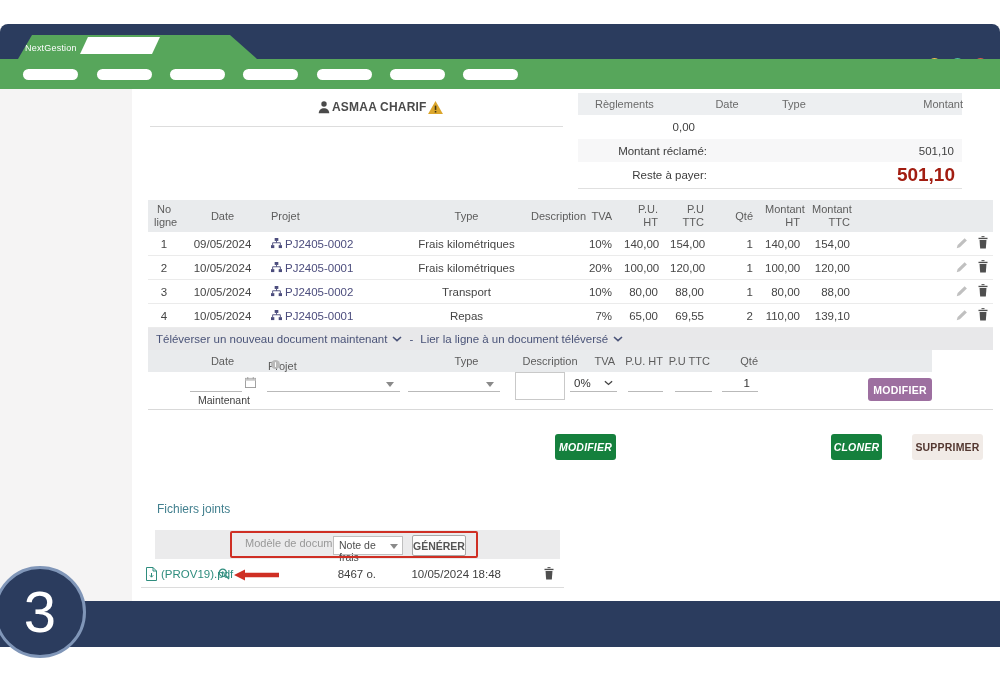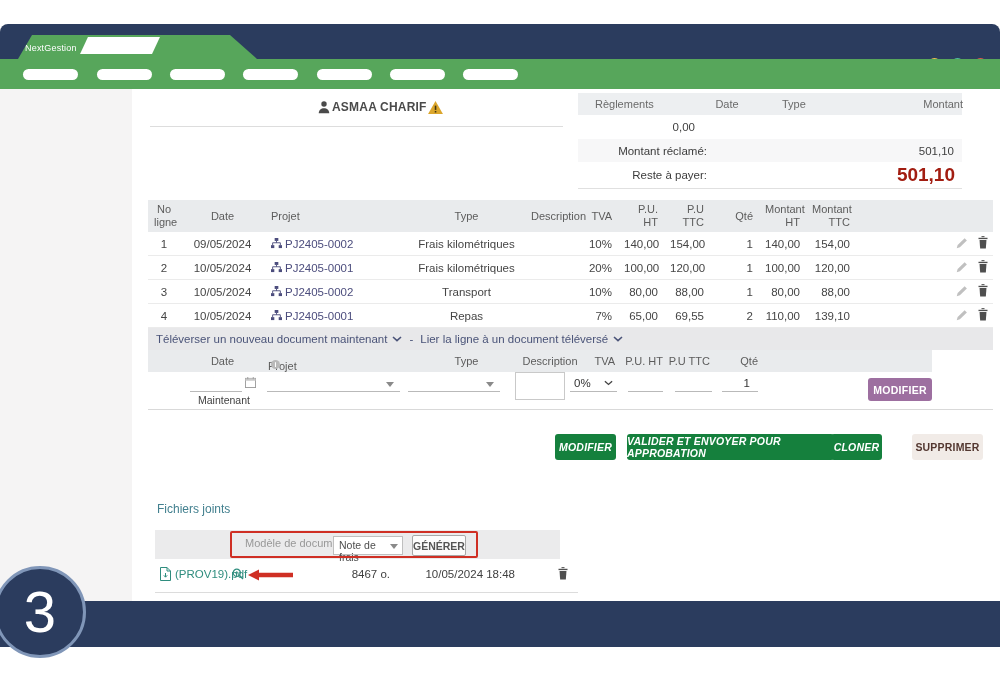--- a/index.html
+++ b/index.html
@@ -84,21 +84,21 @@
   .fj-title { left:157px; top:502px; font-size:12px; color:#43808f; }
   .gen-band { left:155px; top:530px; width:405px; height:29px; background:#ebebec; }
   .red-box { left:230px; top:531px; width:248px; height:27px; border:2px solid #cf2f24; border-radius:2px; z-index:5; }
   .gen-label { left:245px; top:537px; font-size:11px; color:#989898; }
   .gen-select { left:333px; top:536px; width:70px; height:19px; background:#fff; border:1px solid #bfbfbf;
                 font-size:10.5px; color:#4e4e4e; padding:2px 14px 0 5px; cursor:pointer; }
   .gen-select .sel-caret { right:4px; top:7px; }
   .gen-btn { left:412px; top:535px; width:54px; height:21px; background:#fcfcfc; border:1px solid #a8a8a8;
              border-radius:2px; font-size:10.5px; font-weight:bold; color:#555;
              font-family:"Liberation Sans",sans-serif; cursor:pointer; }
-  .file-row { left:155px; top:559px; width:423px; height:34px; border-bottom:1px solid #dcdcdc;text-decoration:underline; }
+  .file-row { left:141px; top:559px; width:423px; height:29px; border-bottom:1px solid #dcdcdc;text-decoration:underline; }
   .file-name { position:absolute; left:20px; top:9px; font-size:11.5px; color:#2f8d7e; cursor:pointer; }
   .file-size { position:absolute; left:178px; top:9px; width:57px; text-align:right; font-size:11.5px; color:#3f3f3f; }
   .file-date { position:absolute; left:265px; top:9px; width:95px; text-align:right; font-size:11.5px; color:#3f3f3f; }
 
   
   .footer-band { left:0; top:601px; width:1000px; height:46px; background:#2b3c5e; z-index:2; }
   .step-circle { left:-6px; top:566px; width:92px; height:92px; border-radius:50%; background:#2b3c5e;
                  border:3px solid #8096b8; z-index:3; display:flex; align-items:center; justify-content:center; }
   .step-num { font-size:58px; color:#fff; line-height:1; }
 
@@ -369,21 +369,20 @@
     <div class="uline" style="left:480px; width:35px;"></div>
     <div class="uline" style="left:527px; width:37px;"></div>
     <div style="position:absolute; left:574px; top:2px; width:36px; height:18px;">
       <input class="qte-in" value="1" style="">
     </div>
     <button class="btn-purple ajouter">MODIFIER</button>
   </div>
   <div class="abs frow-hr"></div>
 
   <div class="abtn p" style="left:555px; width:61px;">MODIFIER</div>
-  <div class="abtn p" style="left:627px; width:207px;">VALIDER ET ENVOYER POUR APPROBATION</div>
   <div class="abtn p" style="left:831px; width:51px;">CLONER</div>
   <div class="abtn supprimer" style="left:912px; width:71px;">SUPPRIMER</div>
 
   <div class="abs fj-title">Fichiers joints</div>
   <div class="abs gen-band"></div>
   <span class="abs gen-label">Modèle de document</span>
   <div class="abs gen-select">
     <span>Note de frais</span>
     <span class="sel-caret"></span>
   </div>

